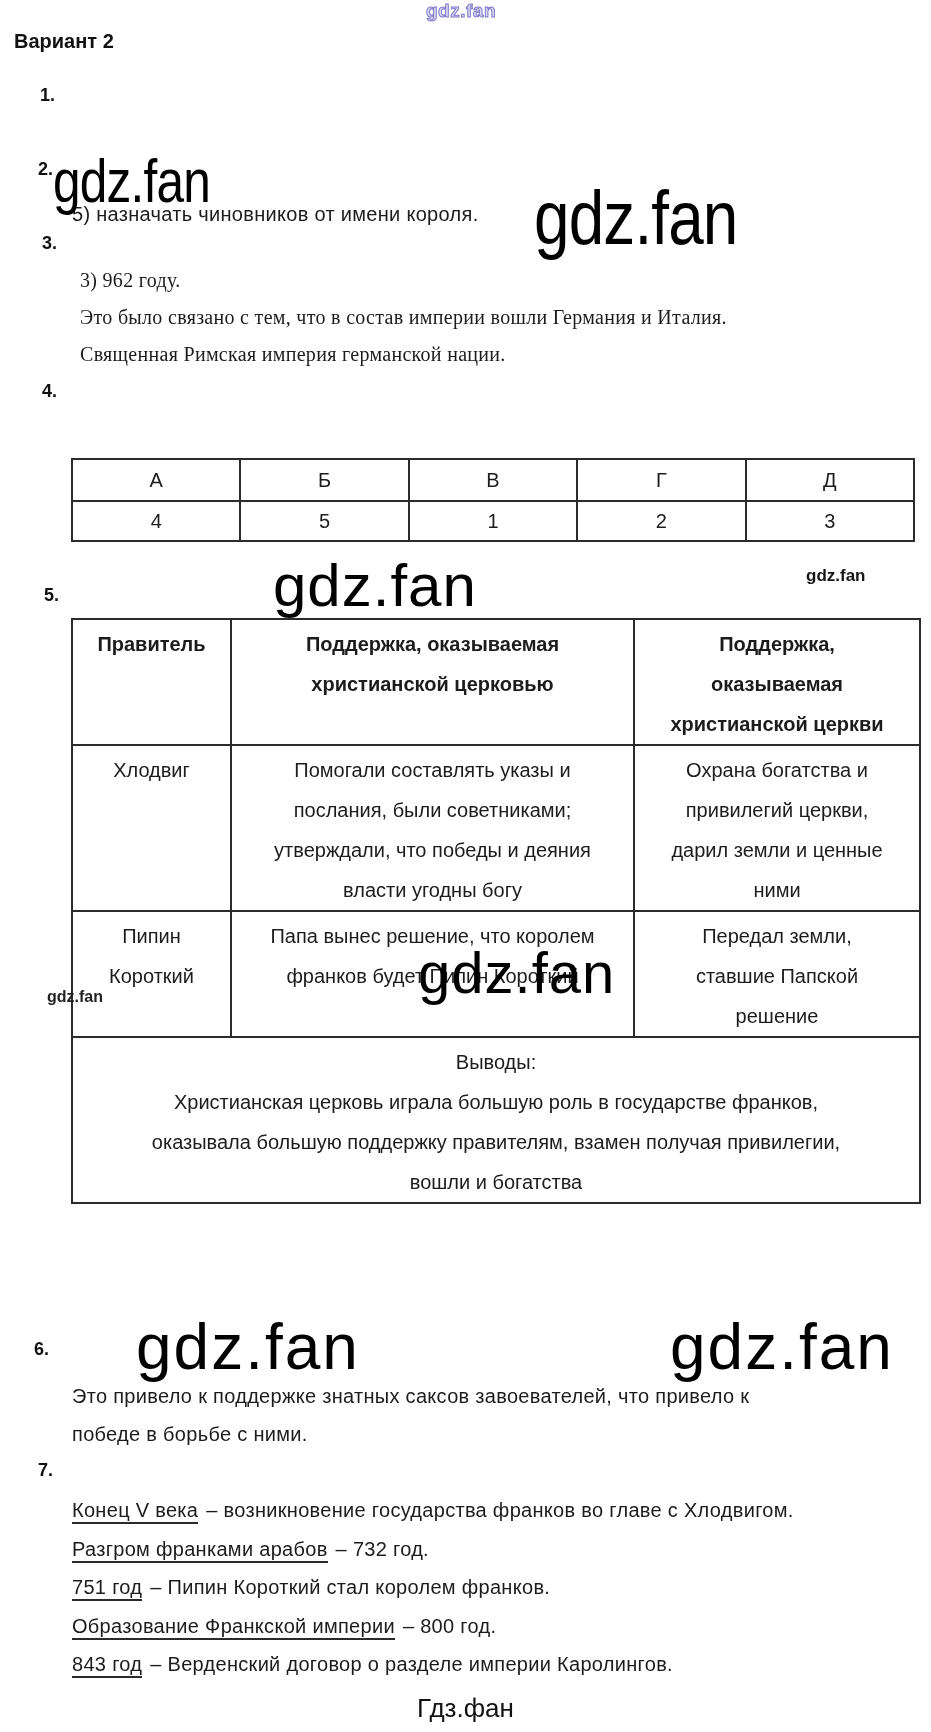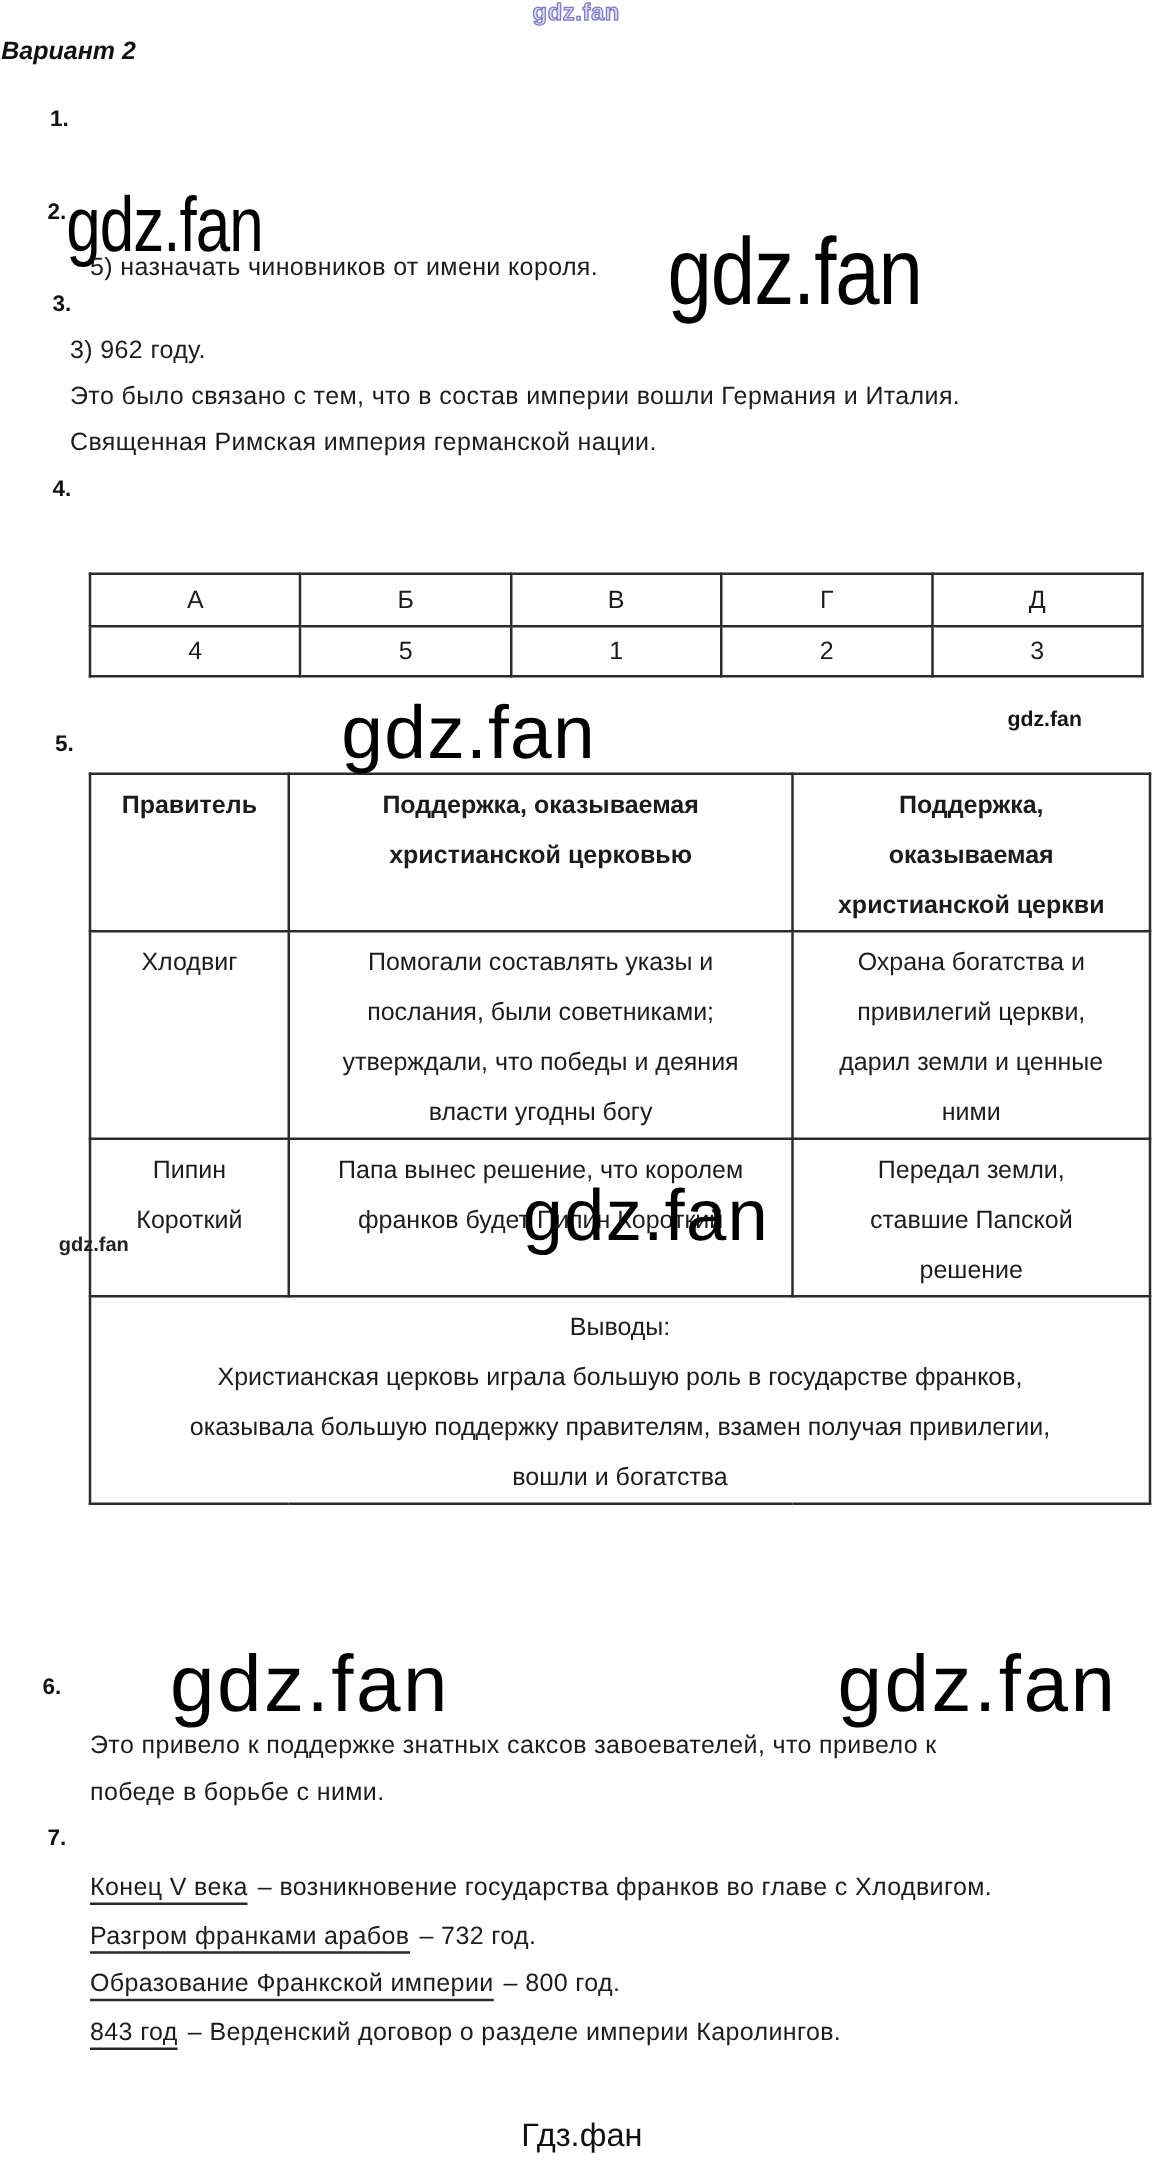--- a/index.html
+++ b/index.html
@@ -57,31 +57,31 @@
   <span class="wm wm-top abs" style="left:426px; top:1px;">gdz.fan</span>
   <span class="wm wm-big1" style="left:53px; top:150px;">gdz.fan</span>
   <span class="wm wm-big2" style="left:534px; top:180px;">gdz.fan</span>
   <span class="wm wm-big3" style="left:273px; top:556px;">gdz.fan</span>
   <span class="wm wm-small" style="left:806px; top:567px;">gdz.fan</span>
   <span class="wm wm-big4" style="left:418px; top:944px;">gdz.fan</span>
   <span class="wm wm-small2" style="left:47px; top:989px;">gdz.fan</span>
   <span class="wm wm-big5" style="left:136px; top:1315px;">gdz.fan</span>
   <span class="wm wm-big5" style="left:670px; top:1315px;">gdz.fan</span>
 
-  <div class="abs title" style="left:1px; top:30px;font-style:italic;">Вариант 2</div>
+  <div class="abs title" style="left:14px; top:30px;">Вариант 2</div>
 
   <div class="abs num" style="left:40px; top:85px;">1.</div>
 
   <div class="abs num" style="left:38px; top:159px;">2.</div>
   <div class="abs body-lines" style="left:72px; top:196px;">
       <div>5) назначать чиновников от имени короля.</div>
     </div>
 
   <div class="abs num" style="left:42px; top:233px;">3.</div>
-  <div class="abs body-lines" style="left:56px; top:262px;">
+  <div class="abs body-lines" style="left:80px; top:262px;font-family:Liberation Serif, serif;">
       <div>3) 962 году.</div>
       <div>Это было связано с тем, что в состав империи вошли Германия и Италия.</div>
       <div>Священная Римская империя германской нации.</div>
     </div>
 
   <div class="abs num" style="left:42px; top:381px;">4.</div>
   <table class="matching abs" style="left:71px; top:458px;">
     <tbody>
       <tr style="height:42px;">
         <td>А</td>
@@ -173,20 +173,23 @@
 
   <div class="abs num" style="left:38px; top:1460px;">7.</div>
   <div class="abs timeline" style="left:72px; top:1491px;">
     <div>
       <span class="term">Конец V века</span><span class="rest">– возникновение государства франков во главе с Хлодвигом.</span>
     </div>
     <div>
       <span class="term">Разгром франками арабов</span><span class="rest">– 732 год.</span>
     </div>
     <div>
+      <span class="term">751 год</span><span class="rest">– Пипин Короткий стал королем франков.</span>
+    </div>
+    <div>
       <span class="term">Образование Франкской империи</span><span class="rest">– 800 год.</span>
     </div>
     <div>
       <span class="term">843 год</span><span class="rest">– Верденский договор о разделе империи Каролингов.</span>
     </div>
   </div>
 
   <div class="abs footer-brand" style="left:0; right:0; top:1693px;">Гдз.фан</div>
 
 </div>

